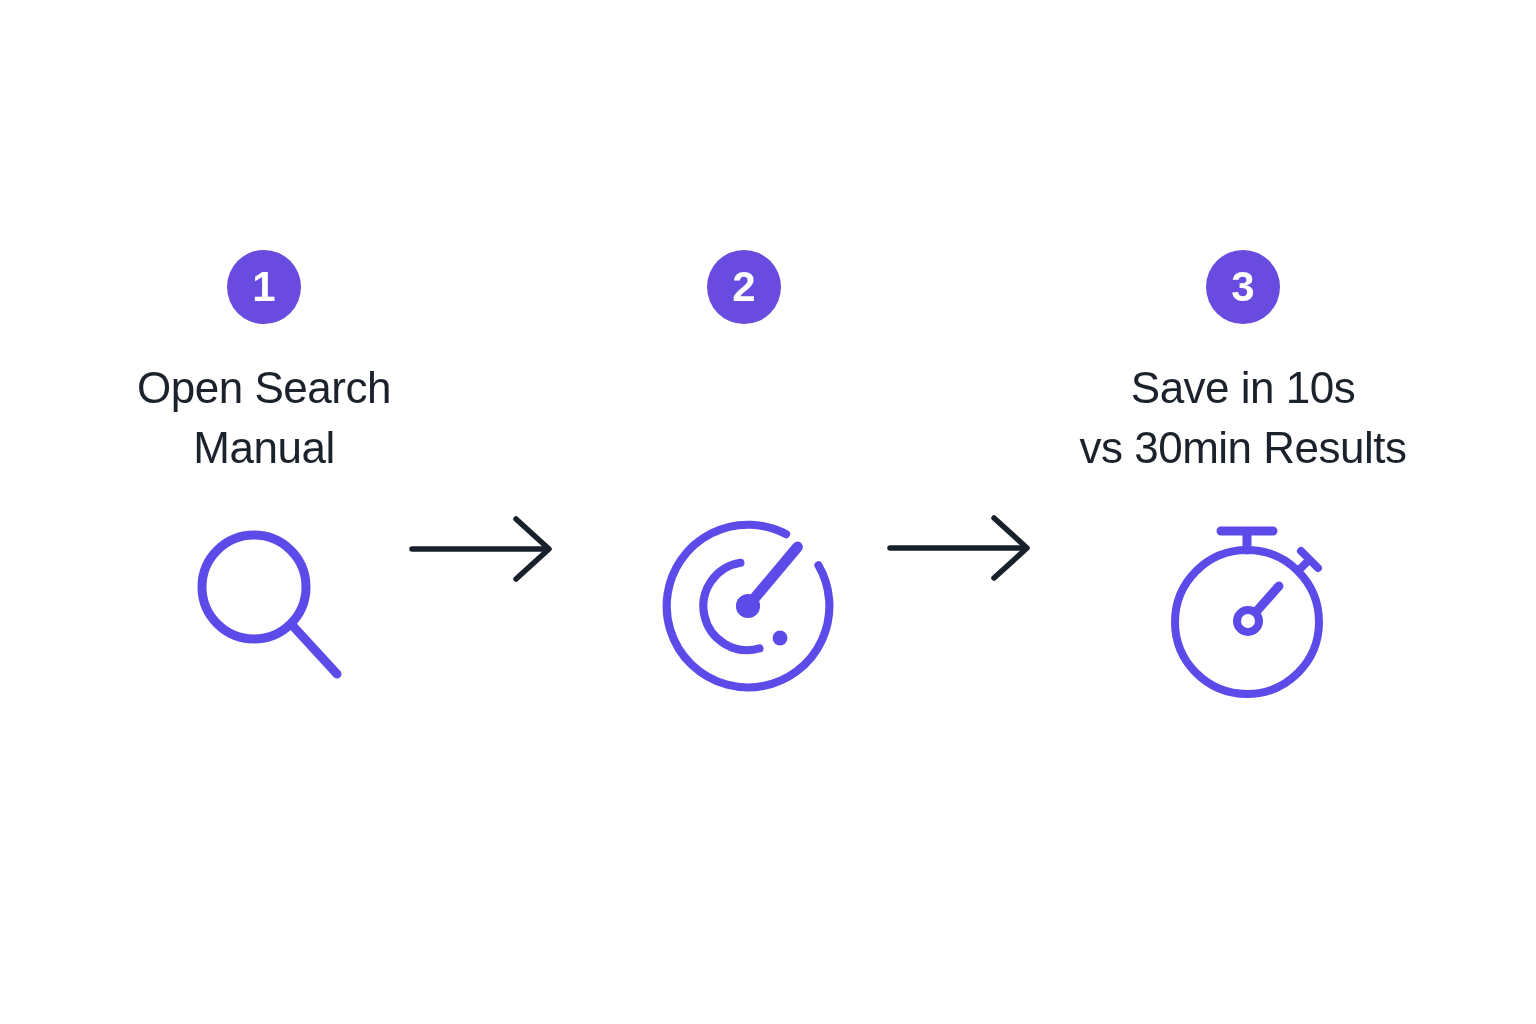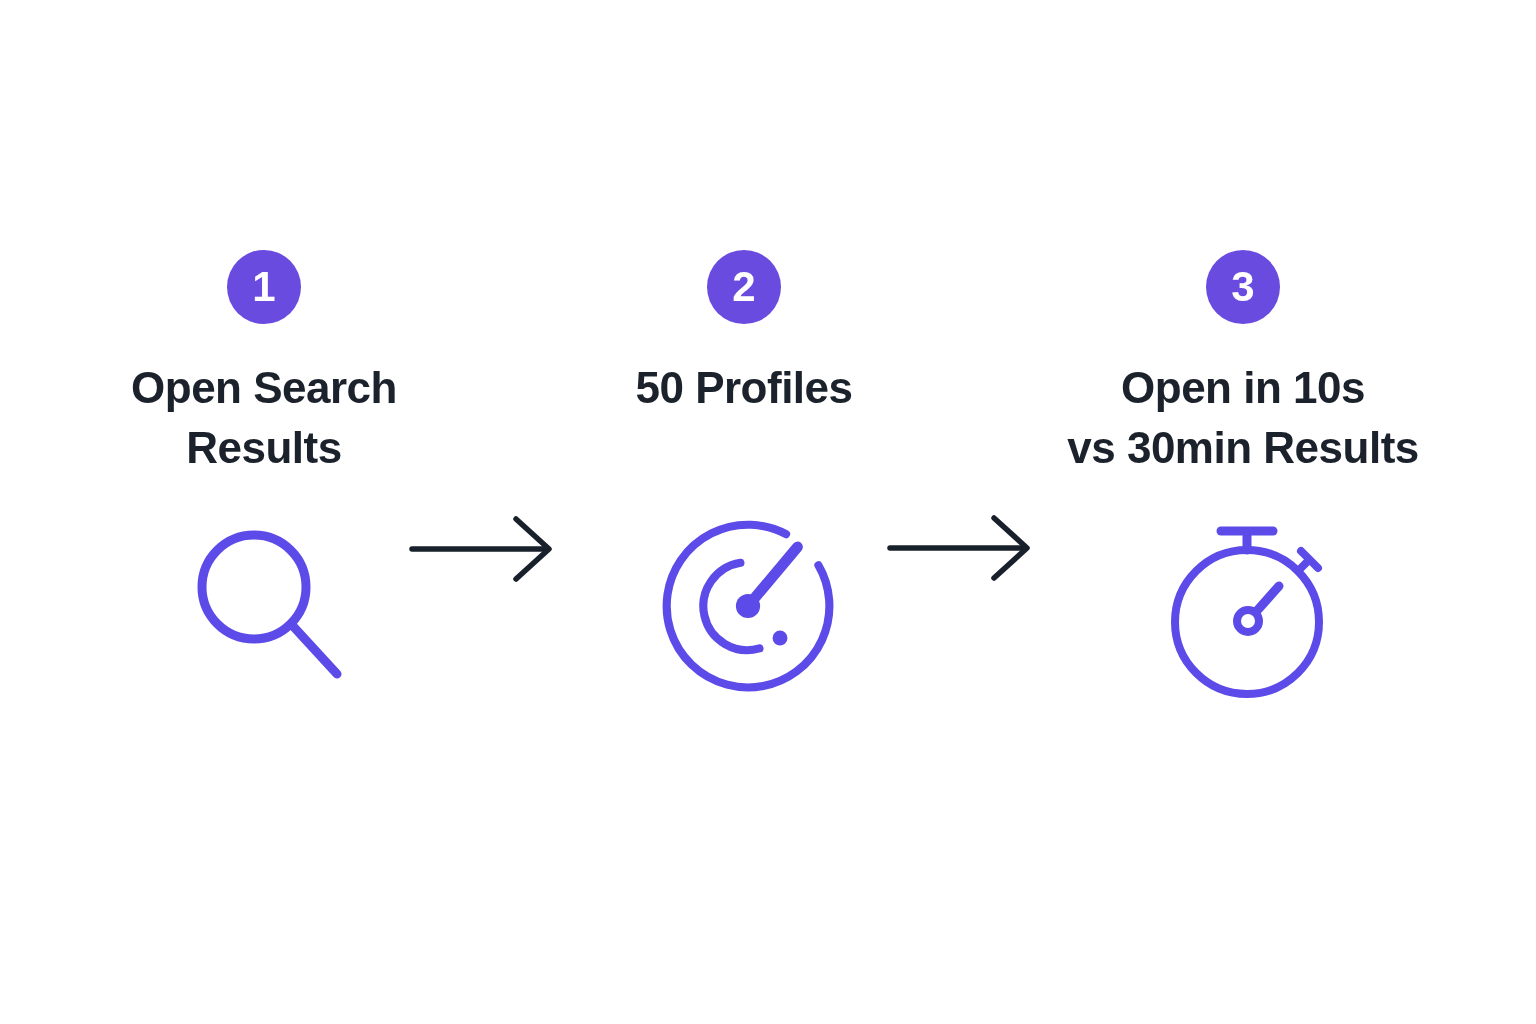--- a/index.html
+++ b/index.html
@@ -44,21 +44,21 @@
   }
   .title {
     position: absolute;
     top: 358px;
     left: 50%;
     transform: translateX(-50%);
     width: 480px;
     text-align: center;
     color: var(--ink, #1B222C);
     font-size: 44px;
-    font-weight: bold;
+    font-weight: normal;
     line-height: 60px;
     letter-spacing: -0.5px;
     white-space: nowrap;
   }
   .title .line { display: block; }
 
   .icon {
     position: absolute;
     color: var(--icon, #5C4BE8);
     line-height: 0;
@@ -81,21 +81,21 @@
 <body>
 
 <div class="canvas">
 
   <div class="step step-1">
     <div class="badge">
       <span>1</span>
     </div>
     <div class="title">
       <span class="line">Open Search</span>
-      <span class="line">Results</span>
+      <span class="line">Manual</span>
     </div>
   </div>
   <div class="icon icon-search">
     <svg width="150" height="150" viewBox="0 0 150 150" fill="none" stroke="currentColor">
       <circle cx="59" cy="57" r="52" stroke-width="9"></circle>
       <line x1="97" y1="95" x2="142" y2="144" stroke-width="9" stroke-linecap="round"></line>
     </svg>
   </div>
 
   <div class="arrow arrow-1">
@@ -103,21 +103,20 @@
       <line x1="4" y1="33" x2="140" y2="33"></line>
       <polyline points="108,3 141,33 108,63"></polyline>
     </svg>
   </div>
 
   <div class="step step-2">
     <div class="badge">
       <span>2</span>
     </div>
     <div class="title">
-      <span class="line">50 Profiles</span>
     </div>
   </div>
   <div class="icon icon-radar">
     <svg width="180" height="180" viewBox="0 0 104 104" fill="none" stroke="currentColor">
 
       <path d="M 92.7 28.5 A 47 47 0 1 1 74.0 10.5" stroke-width="4.7" stroke-linecap="round"></path>
 
       <path d="M 47.6 27 A 25.4 25.4 0 1 0 58.6 76.5" stroke-width="4.7" stroke-linecap="round"></path>
 
       <line x1="52" y1="52" x2="80.6" y2="17.9" stroke-width="6.2" stroke-linecap="round"></line>
@@ -132,21 +131,21 @@
       <line x1="4" y1="33" x2="140" y2="33"></line>
       <polyline points="108,3 141,33 108,63"></polyline>
     </svg>
   </div>
 
   <div class="step step-3">
     <div class="badge">
       <span>3</span>
     </div>
     <div class="title">
-      <span class="line">Open in 10s</span>
+      <span class="line">Save in 10s</span>
       <span class="line">vs 30min Results</span>
     </div>
   </div>
   <div class="icon icon-stopwatch">
     <svg width="160" height="180" viewBox="0 0 160 180" fill="none" stroke="currentColor">
 
       <circle cx="80" cy="100" r="72" stroke-width="8"></circle>
 
       <line x1="80" y1="28" x2="80" y2="11" stroke-width="9" stroke-linecap="round"></line>
       <line x1="54" y1="9" x2="106" y2="9" stroke-width="9" stroke-linecap="round"></line>

